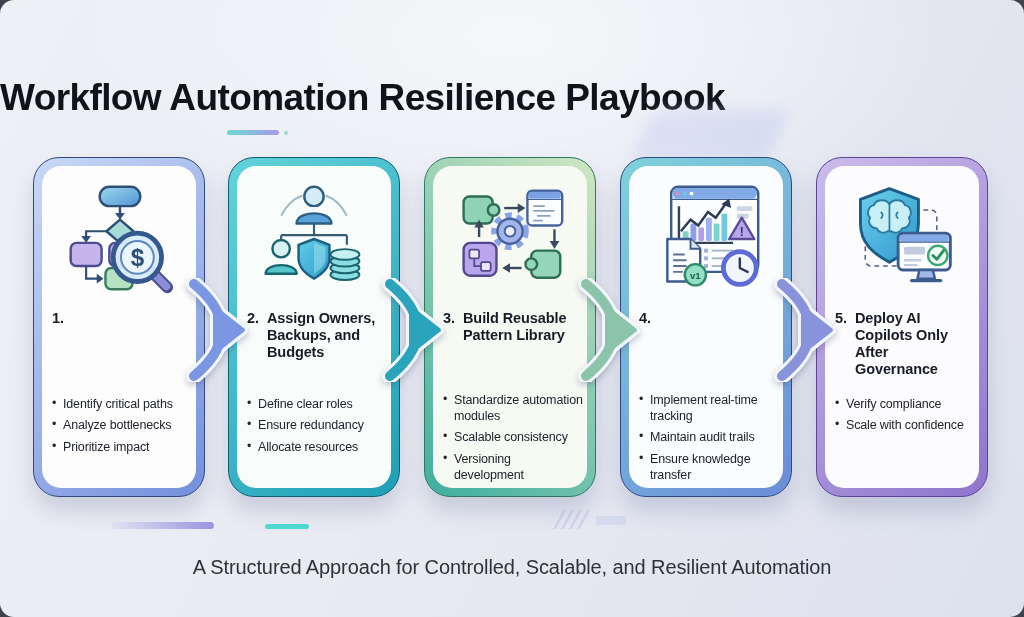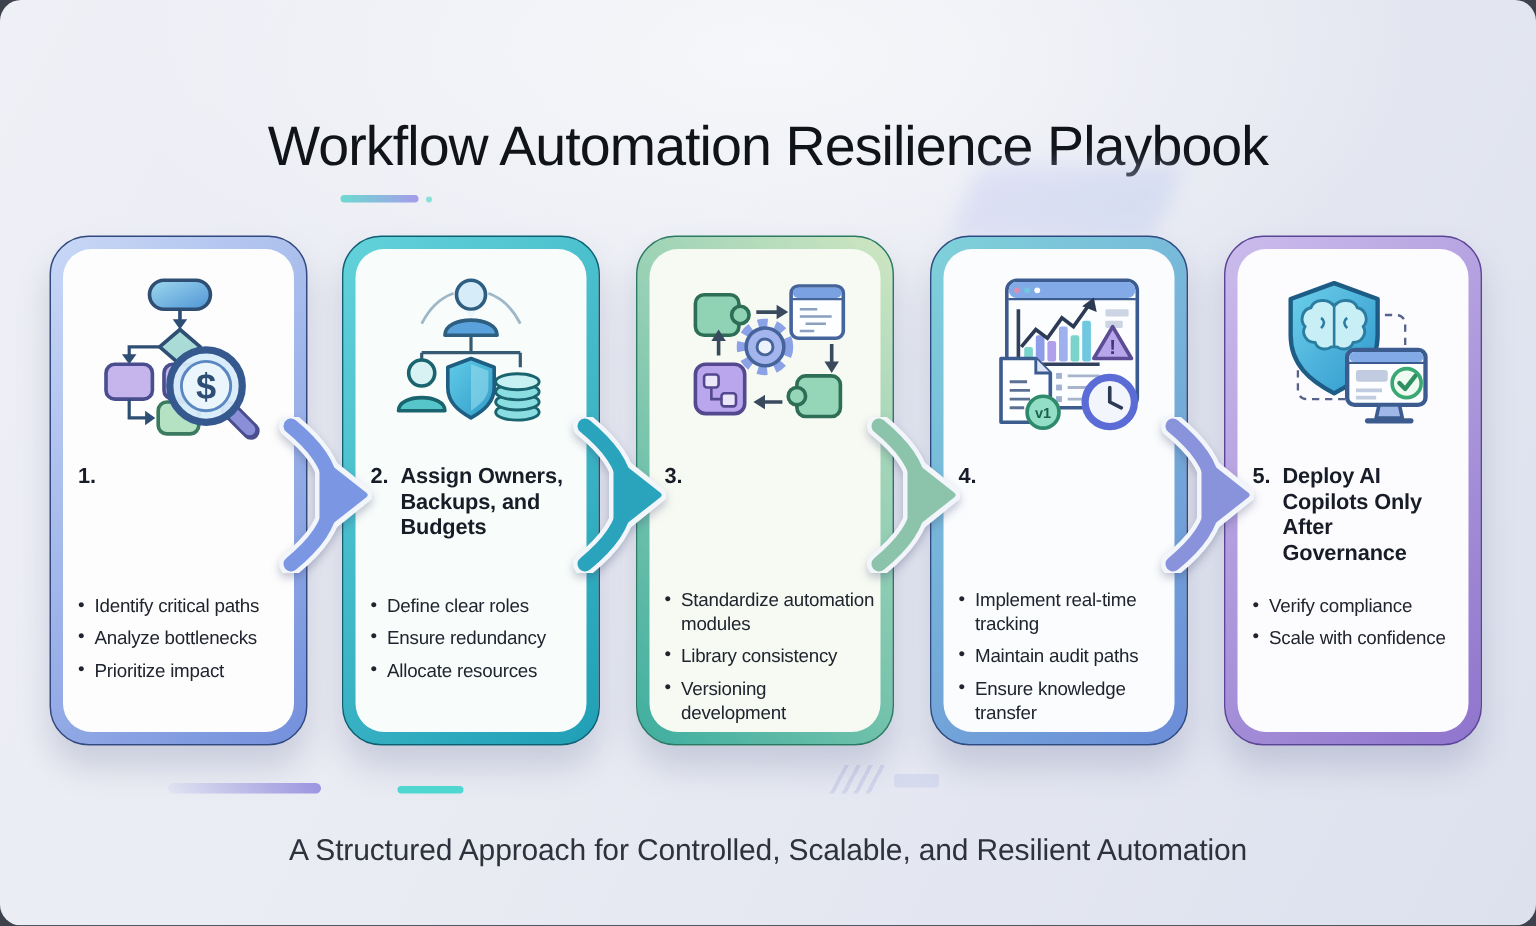--- a/index.html
+++ b/index.html
@@ -1,22 +1,22 @@
 <!DOCTYPE html>
 <html><head>
 <meta charset="utf-8">
 <style>
   html,body{margin:0;padding:0;background:#3d424c;font-family:"Liberation Sans",sans-serif;}
   .frame{position:relative;width:1024px;height:617px;margin:0 auto;border-radius:14px;overflow:hidden;
     background:
       radial-gradient(ellipse 620px 300px at 50% 6%, #f6f7fa 0%, rgba(246,247,250,0) 70%),
       linear-gradient(118deg,#eff0f6 0%,#e9ebf3 45%,#dde1ee 100%);}
   
-  .page-title{position:absolute;top:52px;left:0;width:100%;text-align:center;
-    font-size:37px;font-weight:400;letter-spacing:-0.6px;color:#101318;}
+  .page-title{position:absolute;top:52px;left:0;width:100%;
+    font-size:37px;font-weight:700;letter-spacing:-0.6px;color:#101318;}
   
   .deco{position:absolute;}
   .deco-topline{left:227px;top:130px;width:52px;height:5px;border-radius:3px;
     background:linear-gradient(90deg,#55d6ca,#9a8ce8);opacity:.85;}
   .deco-topdot{left:284px;top:131px;width:4px;height:4px;border-radius:2px;background:#6fdcd2;opacity:.8;}
   .deco-blur{left:642px;top:110px;width:138px;height:48px;background:linear-gradient(100deg,#c4c9f1,#b9c9ee);
     opacity:.4;filter:blur(7px);transform:skewX(-24deg);border-radius:8px;}
   .deco-botline-purple{left:112px;top:522px;width:102px;height:7px;border-radius:4px;
     background:linear-gradient(90deg,rgba(200,205,242,.25),#8d86dd);opacity:.85;}
   .deco-botline-teal{left:265px;top:524px;width:44px;height:5px;border-radius:3px;background:#3ed8ce;opacity:.9;}
@@ -163,24 +163,25 @@
           <path d="M23 80 V88 H30" stroke="#54498e" stroke-width="1.8" fill="none"></path>
           <path d="M28 58 V47" stroke="#3a4a5e" stroke-width="2.5"></path>
           <path d="M23 48 L28 40 L33 48 Z" fill="#3a4a5e"></path>
           <circle cx="60" cy="52" r="16" fill="none" stroke="#8ca2e6" stroke-width="7" stroke-dasharray="6.5 5.2"></circle>
           <circle cx="60" cy="52" r="13" fill="#a4b4ec" stroke="#46649c" stroke-width="2.5"></circle>
           <circle cx="60" cy="52" r="5.5" fill="#eef2fc" stroke="#46649c" stroke-width="2"></circle>
         </svg>
       </div>
       <div class="step-title">
         <span>3.</span>
+        <span>Build Reusable Pattern Library</span>
       </div>
       <ul class="bullets">
         <li>Standardize automation modules</li>
-        <li>Library consistency</li>
+        <li>Scalable consistency</li>
         <li>Versioning development</li>
       </ul>
     </div>
   </div>
 
   <div class="card card-4" data-step-idx="3" style="--a: #7fd2da; --b: #6b8cd8; --edge: #2e4a80;">
     <div class="card-inner">
       <div class="icon-box">
         <svg width="116" height="116" viewBox="0 0 120 120">
           <rect x="24" y="6" width="90" height="88" rx="7" fill="#fbfdff" stroke="#3c5c90" stroke-width="2.5"></rect>
@@ -215,21 +216,21 @@
           <text x="49" y="101" text-anchor="middle" font-size="10" font-weight="bold" fill="#1c6048">v1</text>
           <circle cx="95" cy="90" r="17" fill="#f2f5fb" stroke="#5b6cd6" stroke-width="5"></circle>
           <path d="M95 90 V80 M95 90 L103 94" stroke="#2c3a54" stroke-width="2.5" stroke-linecap="round"></path>
         </svg>
       </div>
       <div class="step-title">
         <span>4.</span>
       </div>
       <ul class="bullets">
         <li>Implement real-time tracking</li>
-        <li>Maintain audit paths</li>
+        <li>Maintain audit trails</li>
         <li>Ensure knowledge transfer</li>
       </ul>
     </div>
   </div>
 
   <div class="card card-5" data-step-idx="4" style="--a: #cbbcec; --b: #8f74cc; --edge: #5a4596;">
     <div class="card-inner">
       <div class="icon-box">
         <svg width="116" height="116" viewBox="0 0 120 120">
           <defs>

